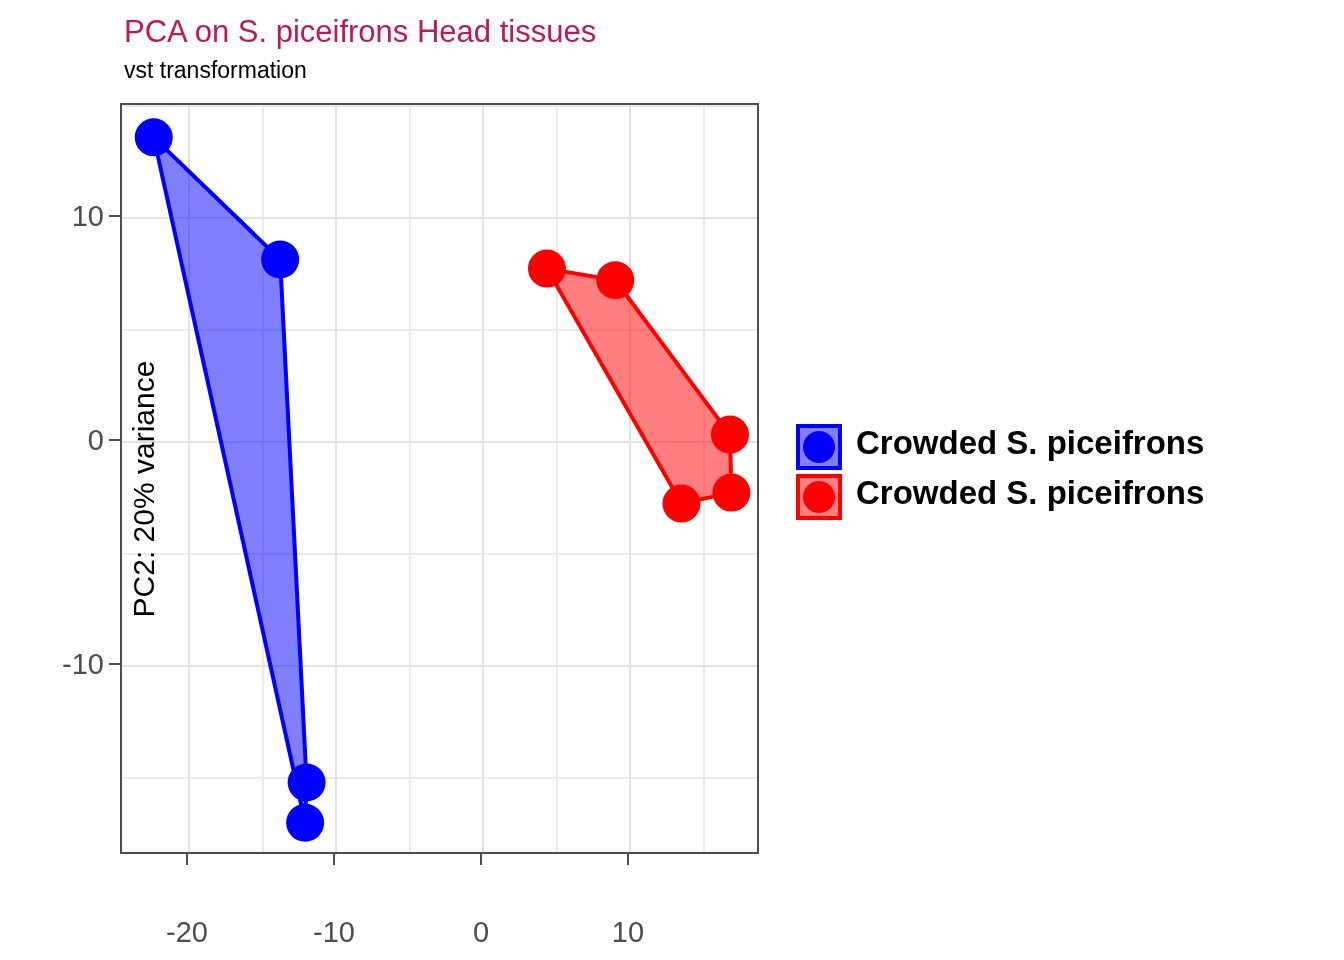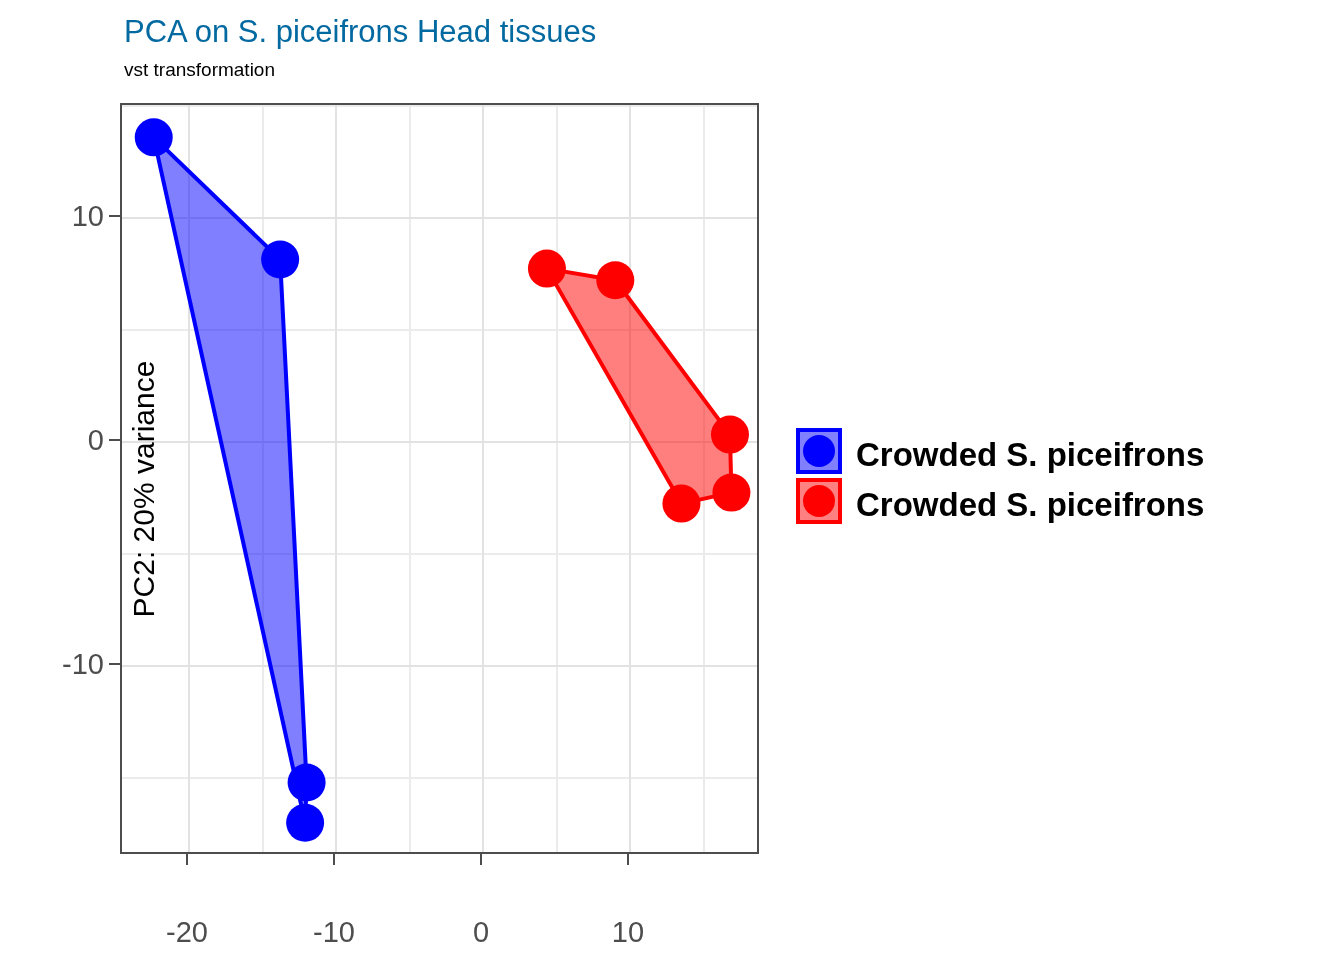--- a/index.html
+++ b/index.html
@@ -20,28 +20,28 @@
     overflow: hidden;
   }
 
   
   .plot-title {
     position: absolute;
     left: 124px;
     top: 14px;
     font-size: 31px;
     line-height: 36px;
-    color: #0369a1;
+    color: #be185d;
     white-space: nowrap;
   }
   .plot-subtitle {
     position: absolute;
     left: 124px;
     top: 56px;
-    font-size: 19px;
+    font-size: 23px;
     line-height: 28px;
     color: #000000;
     white-space: nowrap;
   }
 
   
   .x-axis-title {
     position: absolute;
     left: 0;
     top: 900px;
@@ -132,21 +132,21 @@
   #legend {
     position: absolute;
     left: 796px;
     top: 424px;
     display: flex;
     flex-direction: column;
     gap: 0px;
   }
   .legend-row {
     display: flex;
-    align-items: flex-end;
+    align-items: flex-start;
     gap: 14px;
     height: 50px;
   }
   .legend-key {
     position: relative;
     width: 46px;
     height: 46px;
     box-sizing: border-box;
     flex: 0 0 auto;
   }

